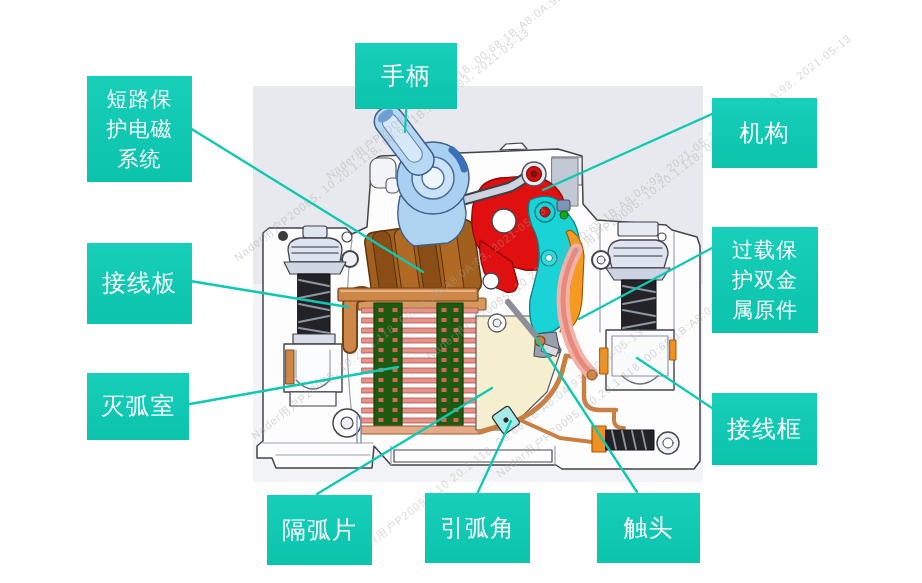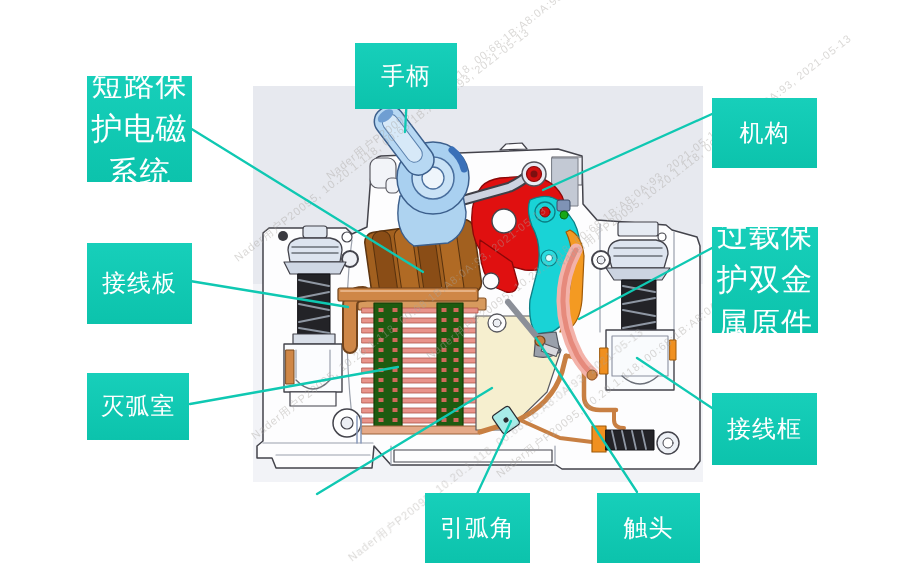--- a/index.html
+++ b/index.html
@@ -11,21 +11,21 @@
   svg{position:absolute;left:0;top:0;}
   .label{
     position:absolute;
     background:linear-gradient(180deg,#17cfba 0%,#0cc3ac 100%);
     color:#ffffff;
     display:flex;align-items:center;justify-content:center;
     text-align:center;white-space:pre-line;
     font-size:24px;line-height:1.42;letter-spacing:1px;
     user-select:none;
   }
-  .label.small{font-size:31px;}
+  .label.small{font-size:21px;}
 </style>
 </head>
 <body>
 
 <div id="stage">
 
 <svg width="922" height="583" viewBox="0 0 922 583">
 
   <rect x="253" y="86" width="450" height="396" fill="#eceef3"></rect>
   <rect x="253" y="86" width="450" height="198" fill="#e7e9ef"></rect>
@@ -253,18 +253,19 @@
 <div class="label" style="left:87px;top:243px;width:105px;height:81px;">接线板</div>
 
 <div class="label small" style="left:712px;top:227px;width:106px;height:106px;">过载保
 护双金
 属原件</div>
 
 <div class="label" style="left:87px;top:373px;width:102px;height:67px;">灭弧室</div>
 
 <div class="label" style="left:712px;top:393px;width:105px;height:72px;">接线框</div>
 
+<div class="label" style="left:267px;top:495px;width:105px;height:70px;">隔弧片</div>
 
 <div class="label" style="left:425px;top:493px;width:105px;height:70px;">引弧角</div>
 
 <div class="label" style="left:597px;top:493px;width:103px;height:70px;text-align:right;">触头</div>
 
 </div>
 
 </body></html>

